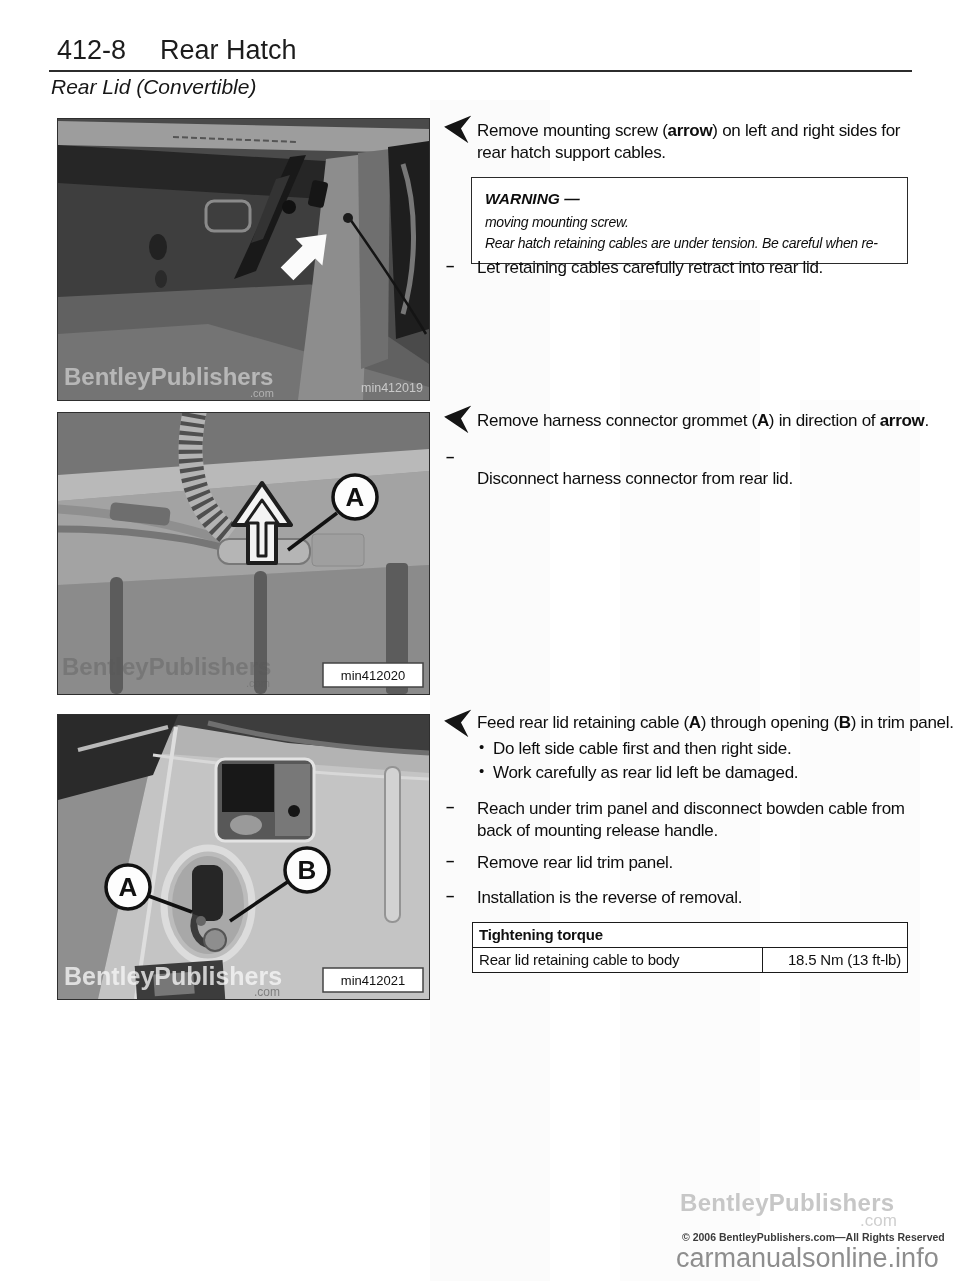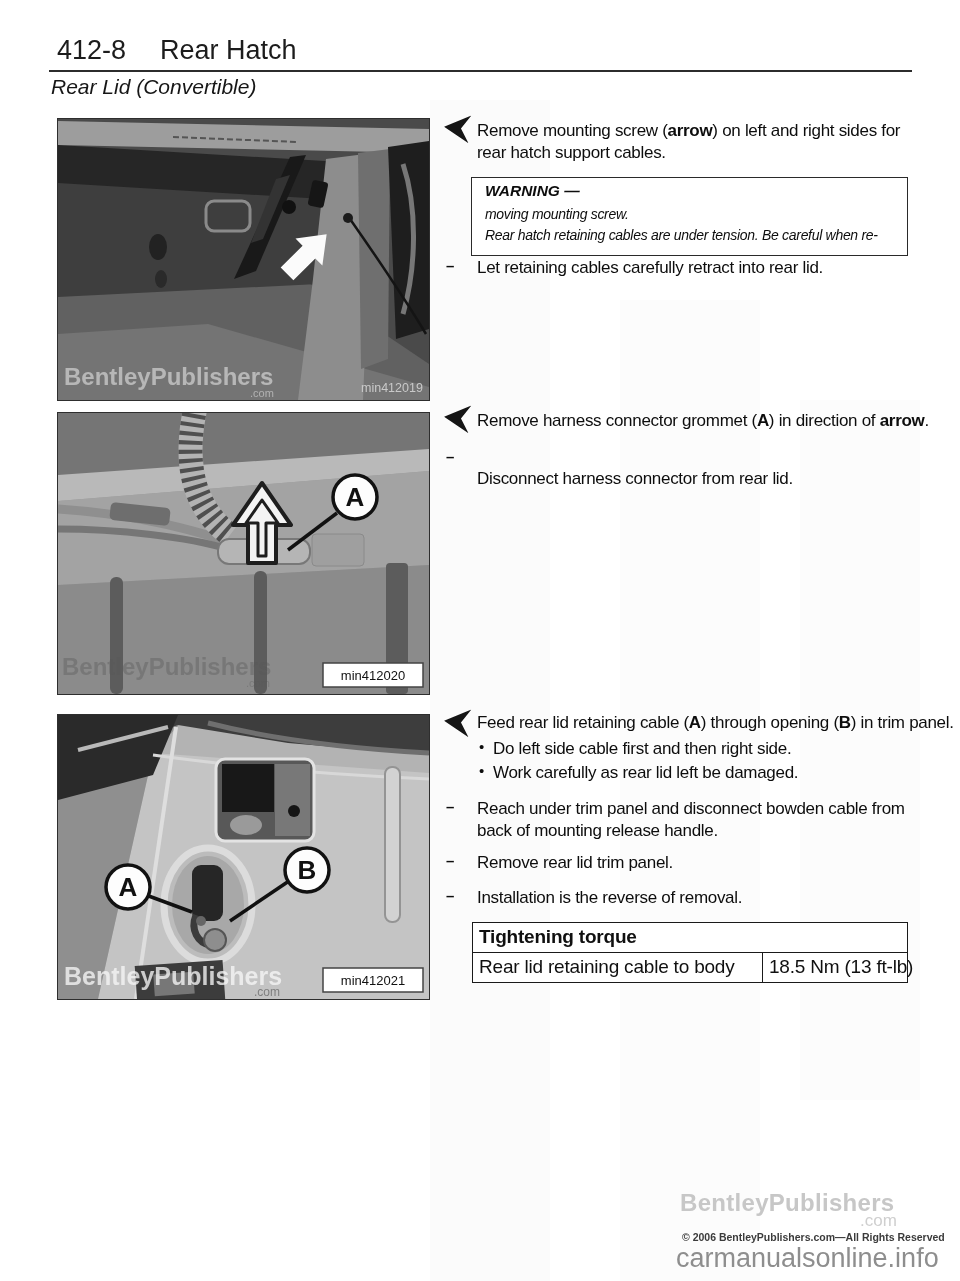--- a/index.html
+++ b/index.html
@@ -38,34 +38,34 @@
     position:absolute; left:479px; width:12px;
     font-size:15px; color:#0d0d0d;
   }
   .bullet-text { left:493px; }
   .pointer-icon { position:absolute; left:444px; width:26px; height:28px; }
   .pointer-icon svg { display:block; transform:rotate(6deg); }
 
   
   .warning-box {
     position:absolute; left:471px; top:177px; width:437px; box-sizing:border-box;
-    border:1.5px solid #2a2a2a; background:#fff; padding:4px 8px 9px 13px;
+    border:1.5px solid #2a2a2a; background:#fff; padding:12px 8px 9px 13px;
   }
   .warning-title { font-size:15.5px; font-weight:bold; font-style:italic; color:#0d0d0d; margin-bottom:4px; }
   .warning-line { font-size:14px; font-style:italic; line-height:21px; letter-spacing:-0.3px; color:#0d0d0d; white-space:nowrap; }
 
   
   .torque-table {
     position:absolute; left:472px; top:922px; width:436px; box-sizing:border-box;
-    border:1.5px solid #1a1a1a; background:#fff; font-size:19px; letter-spacing:-0.2px;
+    border:1.5px solid #1a1a1a; background:#fff; font-size:15px; letter-spacing:-0.2px;
   }
   .torque-header { font-weight:bold; padding:3px 6px 4px 6px; border-bottom:1.5px solid #1a1a1a; }
   .torque-row { display:flex; }
   .torque-label { flex:1; padding:3px 6px 4px 6px; border-right:1.5px solid #1a1a1a; }
-  .torque-value { width:132px; padding:3px 6px 4px 6px; white-space:nowrap; }
+  .torque-value { width:132px; padding:3px 6px 4px 6px; text-align:right; white-space:nowrap; }
 
   
   .footer-brand { position:absolute; left:680px; top:1189px; font-size:24px; font-weight:bold; color:#c7c7c7; letter-spacing:0.3px; white-space:nowrap; }
   .footer-brand-suffix { position:absolute; left:860px; top:1211px; font-size:17px; color:#cfcfcf; white-space:nowrap; }
   .footer-copyright { position:absolute; left:682px; top:1231px; font-size:10.5px; font-weight:bold; color:#3b3b3b; white-space:nowrap; }
   .footer-site { position:absolute; left:676px; top:1243px; font-size:27px; color:#8e8e8e; white-space:nowrap; }
 </style>
 </head>
 <body>
 

